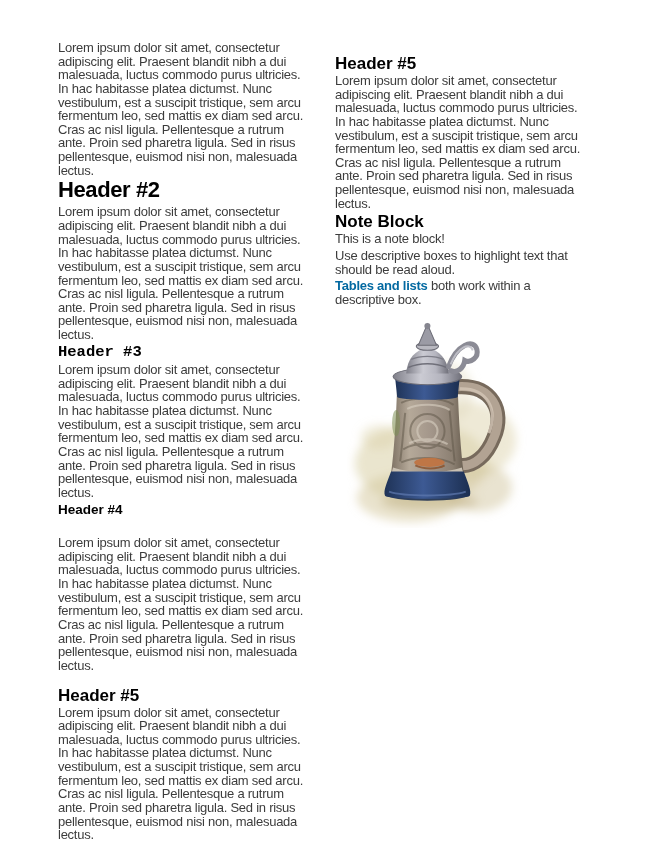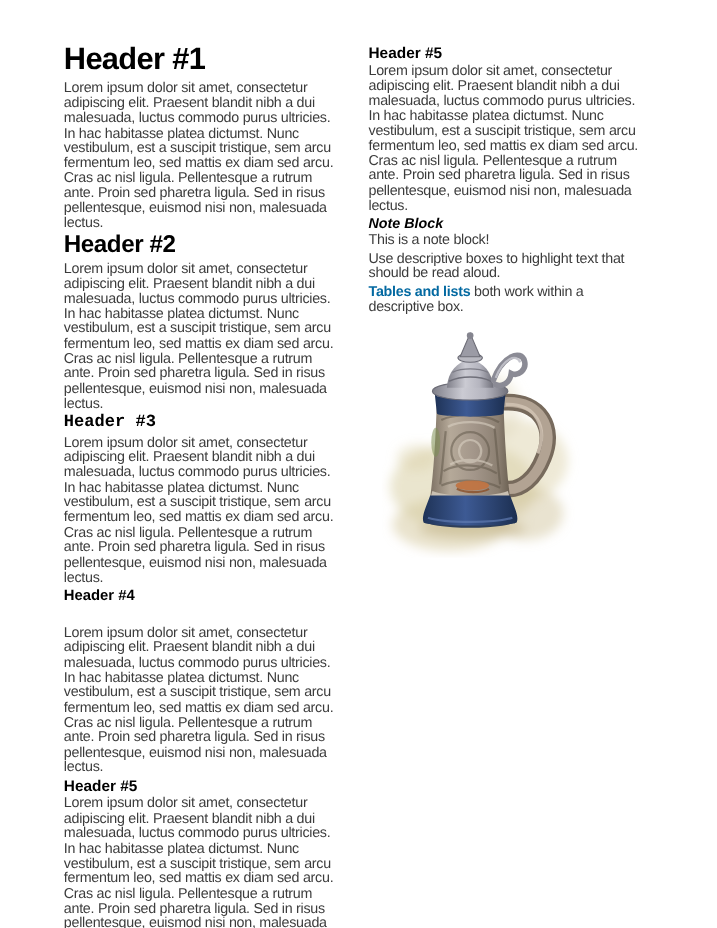--- a/index.html
+++ b/index.html
@@ -21,22 +21,22 @@
 
   h1, h2, h3, h4, h5, h6 {
     color: #000000;
     font-weight: bold;
     margin: 0;
   }
   h1 { font-size: 28px;   line-height: 0.95; letter-spacing: -0.6px; margin: 0 0 5px; }
   h2 { font-size: 22px;   line-height: 0.95; letter-spacing: -0.4px; margin: 2px 0 4px; }
   h3 { font-size: 15.5px; line-height: 1.0;  margin: 2px 0 3px; font-family: Liberation Mono, monospace; }
   h4 { font-size: 13.5px; line-height: 1.0;  margin: 2px 0 20px; }
-  h5 { font-size: 14px; line-height: 1.0;  margin: 0 0 2px; }
-  h6 { font-size: 13px; line-height: 1.05; margin: 1px 0 1px; font-style: italic; }
+  h5 { font-size: 17px; line-height: 1.0;  margin: 14px 0 2px; }
+  h6 { font-size: 17px; line-height: 1.05; margin: 1px 0 1px; }
 
   p.body {
     font-size: 13px;
     line-height: 1.05;
     letter-spacing: -0.25px;
     color: #3c3c3c;
     margin: 0 0 3px;
   }
   p.body strong { color: #0369a1; }
 
@@ -46,21 +46,20 @@
     height: 214px;
   }
 </style>
 </head>
 <body>
 
 <div class="viewport">
   <div class="page">
 
     <div class="col">
-      <h1>Header #1</h1>
       <p class="body">Lorem ipsum dolor sit amet, consectetur adipiscing elit. Praesent blandit nibh a dui malesuada, luctus commodo purus ultricies. In hac habitasse platea dictumst. Nunc vestibulum, est a suscipit tristique, sem arcu fermentum leo, sed mattis ex diam sed arcu. Cras ac nisl ligula. Pellentesque a rutrum ante. Proin sed pharetra ligula. Sed in risus pellentesque, euismod nisi non, malesuada lectus.</p>
 
       <h2>Header #2</h2>
       <p class="body">Lorem ipsum dolor sit amet, consectetur adipiscing elit. Praesent blandit nibh a dui malesuada, luctus commodo purus ultricies. In hac habitasse platea dictumst. Nunc vestibulum, est a suscipit tristique, sem arcu fermentum leo, sed mattis ex diam sed arcu. Cras ac nisl ligula. Pellentesque a rutrum ante. Proin sed pharetra ligula. Sed in risus pellentesque, euismod nisi non, malesuada lectus.</p>
 
       <h3>Header #3</h3>
       <p class="body">Lorem ipsum dolor sit amet, consectetur adipiscing elit. Praesent blandit nibh a dui malesuada, luctus commodo purus ultricies. In hac habitasse platea dictumst. Nunc vestibulum, est a suscipit tristique, sem arcu fermentum leo, sed mattis ex diam sed arcu. Cras ac nisl ligula. Pellentesque a rutrum ante. Proin sed pharetra ligula. Sed in risus pellentesque, euismod nisi non, malesuada lectus.</p>
 
       <h4>Header #4</h4>
       <p class="body">Lorem ipsum dolor sit amet, consectetur adipiscing elit. Praesent blandit nibh a dui malesuada, luctus commodo purus ultricies. In hac habitasse platea dictumst. Nunc vestibulum, est a suscipit tristique, sem arcu fermentum leo, sed mattis ex diam sed arcu. Cras ac nisl ligula. Pellentesque a rutrum ante. Proin sed pharetra ligula. Sed in risus pellentesque, euismod nisi non, malesuada lectus.</p>

